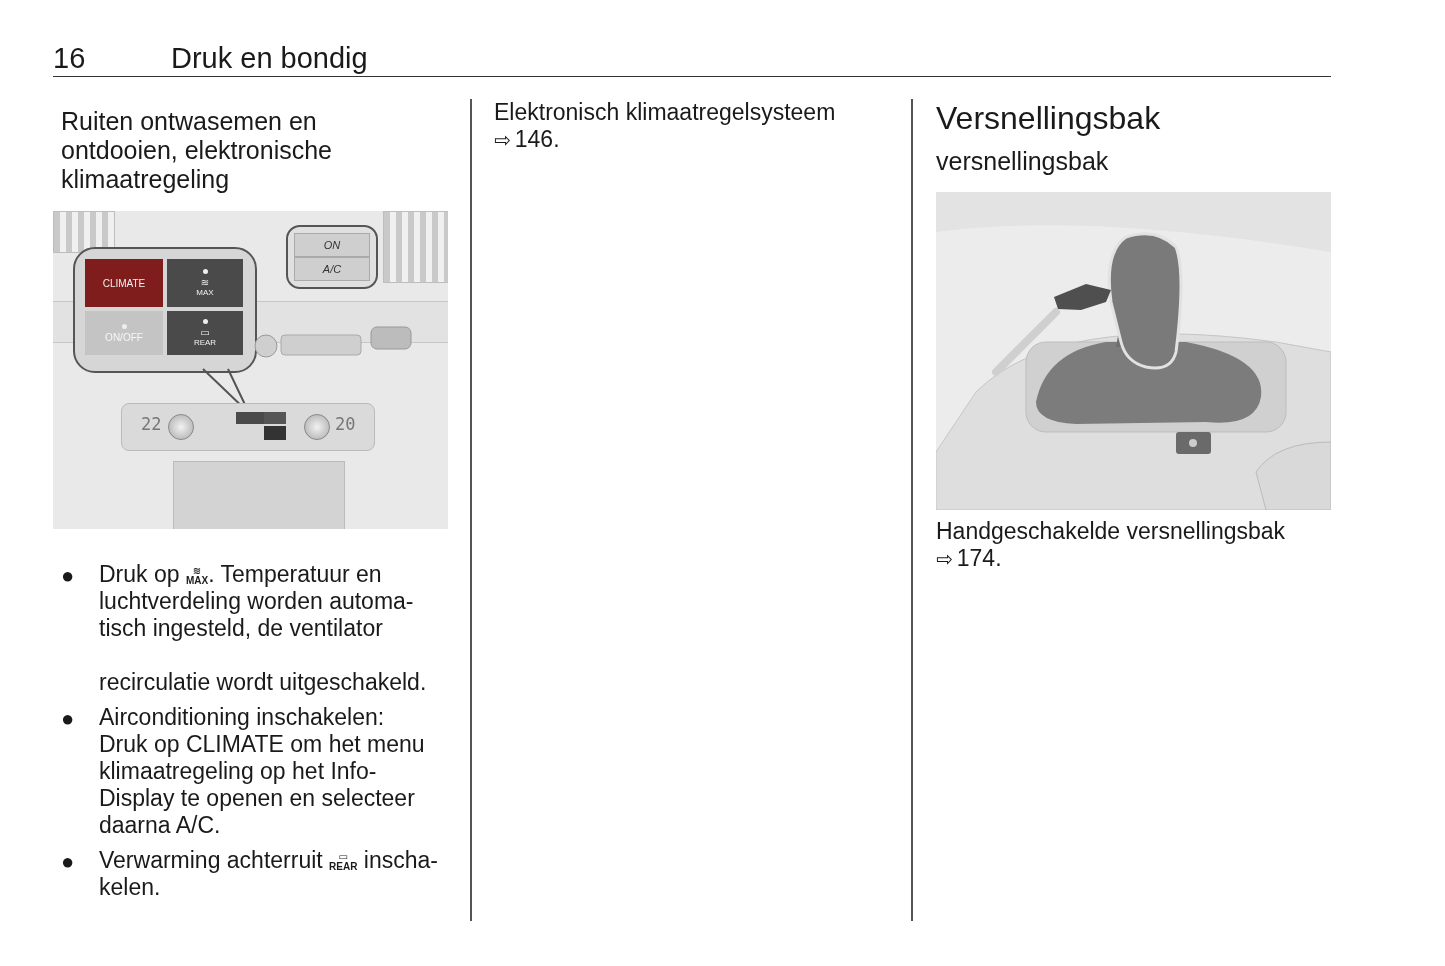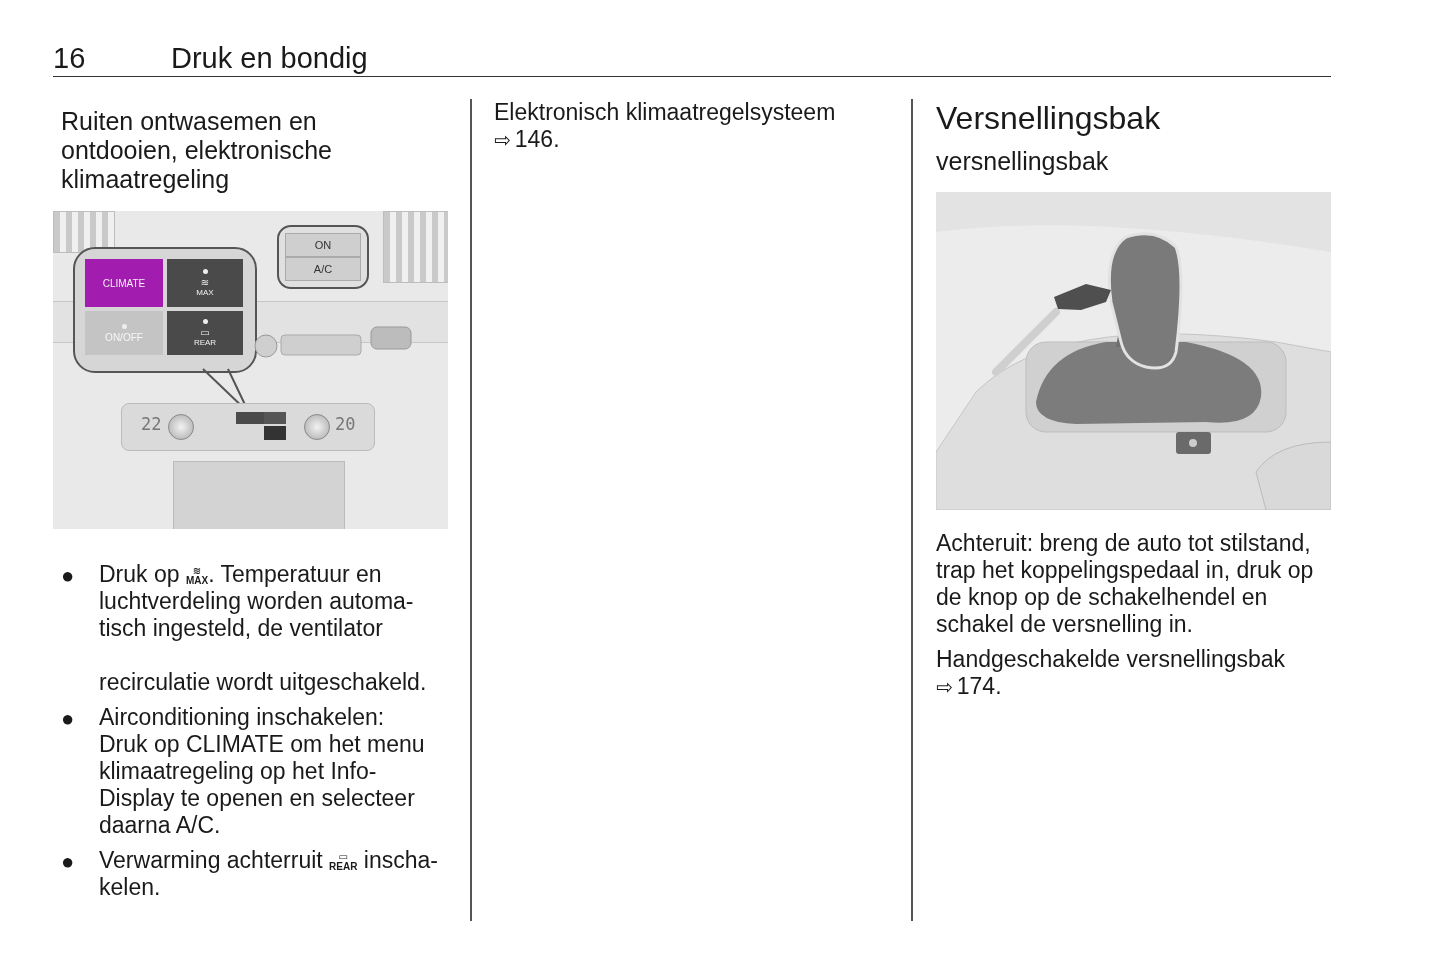--- a/index.html
+++ b/index.html
@@ -32,21 +32,21 @@
     ul.bullets { list-style: none; padding: 0; margin: 32px 0 0 0; }
     ul.bullets li { position: relative; padding-left: 46px; font-size: 23px; line-height: 27px; margin-bottom: 8px; }
     ul.bullets li .dot { position: absolute; left: 8px; top: 1px; font-size: 22px; }
     .inline-icon { display: inline-block; font-size: 10px; line-height: 10px; vertical-align: middle; text-align: center; font-weight: bold; }
 
     
     .dash { position: absolute; background: #dcdcdc; }
     .vent { position: absolute; background: repeating-linear-gradient(90deg, #c9c9c9 0 6px, #f0f0f0 6px 12px); border: 1px solid #bdbdbd; }
     .callout { position: absolute; border: 2px solid #555; border-radius: 22px; background: #d6d6d6; }
     .btn { position: absolute; display: flex; flex-direction: column; align-items: center; justify-content: center; color: #f2f2f2; font-size: 10px; }
-    .btn.dark { background: #a21caf; }
+    .btn.dark { background: #7f1d1d; }
     .btn.darker { background: #4a4a4a; }
     .btn.light { background: #c4c4c4; color: #f7f7f7; text-align: right; }
     .led { width: 5px; height: 5px; background: #eee; border-radius: 50%; margin-bottom: 3px; }
     .acbox { position: absolute; display: flex; flex-direction: column; border: 2px solid #555; border-radius: 14px; padding: 6px; background: #e0e0e0; }
     .acbox div { width: 74px; height: 22px; background: #cfcfcf; color: #333; font-size: 11px; text-align: center; line-height: 22px; border: 1px solid #aaa; }
     .panel { position: absolute; background: #dadada; border: 1px solid #bbb; border-radius: 8px; }
     .knob { position: absolute; width: 24px; height: 24px; border-radius: 50%; background: radial-gradient(#f2f2f2, #a9a9a9); border: 1px solid #888; }
     .temp { position: absolute; font-size: 17px; color: #777; font-family: "DejaVu Sans Mono", monospace; }
   </style>
 </head>
@@ -68,21 +68,21 @@
   </h2>
 
   <div class="figure fig1">
 
     <div class="vent" style="left:0;top:0;width:60px;height:40px;"></div>
     <div class="vent" style="left:330px;top:0;width:65px;height:70px;"></div>
 
     <div class="dash" style="left:0;top:90px;width:395px;height:40px;background:#e2e2e2;border-top:1px solid #c7c7c7;border-bottom:1px solid #c7c7c7;"></div>
     <div class="dash" style="left:120px;top:250px;width:170px;height:68px;background:#d3d3d3;border:1px solid #bbb;"></div>
 
-    <div class="acbox" style="left:224px;top:14px;">
+    <div class="acbox" style="left:233px;top:14px;font-style:italic;">
       <div>ON</div>
       <div>A/C</div>
     </div>
 
     <div class="callout" style="left:20px;top:36px;width:180px;height:122px;">
       <div class="btn dark" style="left:10px;top:10px;width:78px;height:48px;">
         <span>CLIMATE</span>
       </div>
       <div class="btn darker" style="left:92px;top:10px;width:76px;height:48px;">
         <span class="led"></span>
@@ -169,23 +169,17 @@
       <path d="M100,210 Q110,160 170,150 L250,150 Q330,165 325,205 Q320,235 270,230 L140,232 Q100,230 100,210 Z" fill="#7c7c7c"></path>
       <path d="M180,155 L190,100 L230,100 L240,155 Z" fill="#6e6e6e"></path>
       <path d="M175,110 Q168,60 190,45 Q220,35 240,55 Q250,80 240,160 Q235,180 210,175 Q190,170 185,150 Z" fill="#7a7a7a" stroke="#e2e2e2" stroke-width="3"></path>
       <polygon points="118,105 150,92 175,98 170,110 145,118 122,117" fill="#4f4f4f"></polygon>
       <rect x="240" y="240" width="35" height="22" rx="3" fill="#6a6a6a"></rect>
       <circle cx="257" cy="251" r="4" fill="#ccc"></circle>
       <path d="M320,280 Q340,250 395,250 L395,318 L330,318 Z" fill="#d9d9d9" stroke="#bbb"></path>
     </svg>
   </div>
 
-  <p class="p" style="margin-top:20px;">
-    <span>Achteruit: breng de auto tot stilstand,</span><br>
-    <span>trap het koppelingspedaal in, druk op</span><br>
-    <span>de knop op de schakelhendel en</span><br>
-    <span>schakel de versnelling in.</span>
-  </p>
   <p class="p" style="margin-top:8px;">
     <span>Handgeschakelde versnellingsbak</span><br>
     <span class="xref-arrow">⇨</span><span>174.</span>
   </p>
 </div>
 
 </body></html>

